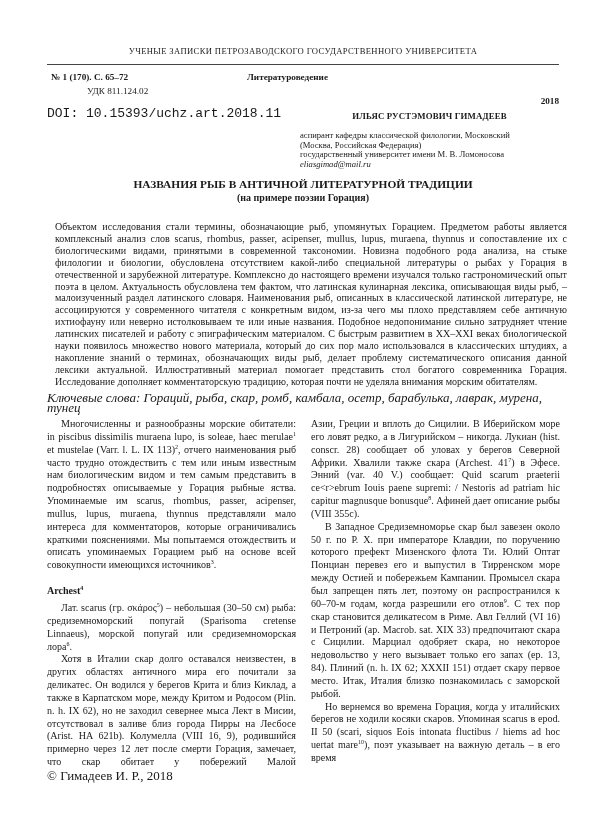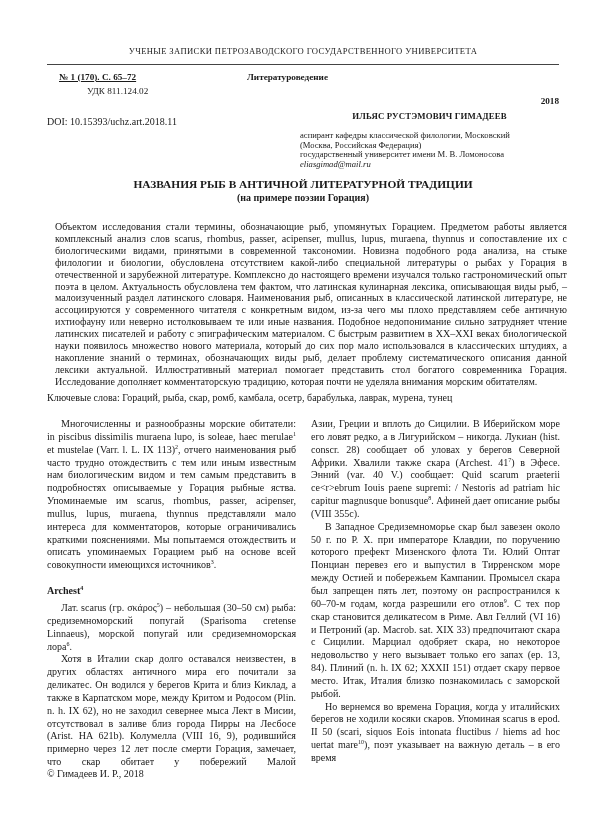--- a/index.html
+++ b/index.html
@@ -9,55 +9,55 @@
   }
   .page { position: absolute; left: 47px; top: 0; width: 512px; }
   .journal-title {
     position: absolute; top: 46px; left: 0; width: 512px; text-align: center;
     font-weight: normal; font-size: 8.6px; letter-spacing: 0.35px;
   }
   .rule { position: absolute; top: 64px; left: 0; width: 512px; height: 0; border-top: 0.9px solid #444; }
   .meta-row {
     position: absolute; top: 72px; left: 0; width: 512px; font-weight: bold; font-size: 9.2px;
   }
-  .meta-row .issue { position: absolute; left: 12px; text-decoration: underline; }
+  .meta-row .issue { position: absolute; left: 4px; }
   .meta-row .section { position: absolute; left: 200px; }
   .meta-row .year { position: absolute; right: 0; margin-top: 24px; }
   .udk { position: absolute; top: 86px; left: 0; font-size: 9.2px; margin-left: 40px; }
-  .doi { position: absolute; top: 116px; left: 0; font-size: 10px; }
+  .doi { position: absolute; top: 106px; left: 0; font-size: 13px; font-family: Liberation Mono, monospace; }
   .author-block {
     position: absolute; top: 112px; left: 253px; width: 259px; font-size: 8.6px; line-height: 9.8px;
   }
   .author-name { text-align: center; font-weight: bold; font-size: 8.8px; letter-spacing: 0.15px; margin-bottom: 9px; }
   .author-aff { text-align: left; }
   .author-email { font-style: italic; }
   .article-title {
     position: absolute; top: 178px; left: 0; width: 512px; text-align: center;
     font-weight: bold; font-size: 11.4px; line-height: 13px;
   }
   .article-subtitle {
     position: absolute; top: 192px; left: 0; width: 512px; text-align: center;
     font-weight: bold; font-size: 10px;
   }
   .abstract {
     position: absolute; top: 213px; left: 0; width: 512px;
     font-size: 10.05px; line-height: 11.9px; text-align: justify; margin: 8px;
     hyphens: manual;
   }
   .keywords {
-    position: absolute; top: 393px; left: 0; width: 512px; font-size: 10px; line-height: 10px;
+    position: absolute; top: 393px; left: 0; width: 512px; font-size: 13px; line-height: 10px; font-style: italic;
   }
   .col { position: absolute; top: 418px; width: 249px; font-size: 10.05px; line-height: 12.85px; text-align: justify; }
   .col-left { left: 0; }
   .col-right { left: 264px; top: 418px; }
   .col p { margin: 0; text-indent: 0; }
   .col p.ind { text-indent: 14px; }
   .col sup { font-size: 6px; line-height: 0; vertical-align: 4px; }
   .section-head { font-weight: bold; font-size: 10.05px; margin-top: 13px !important; margin-bottom: 4px !important; }
-  .copyright { position: absolute; top: 768px; left: 0; font-size: 10px; }
+  .copyright { position: absolute; top: 768px; left: 0; font-size: 13px; }
   .jline { text-align-last: justify; }
 </style>
 </head>
 <body>
 
 <div class="page">
 
   <div class="journal-title">УЧЕНЫЕ ЗАПИСКИ ПЕТРОЗАВОДСКОГО ГОСУДАРСТВЕННОГО УНИВЕРСИТЕТА</div>
   <div class="rule"></div>
 

